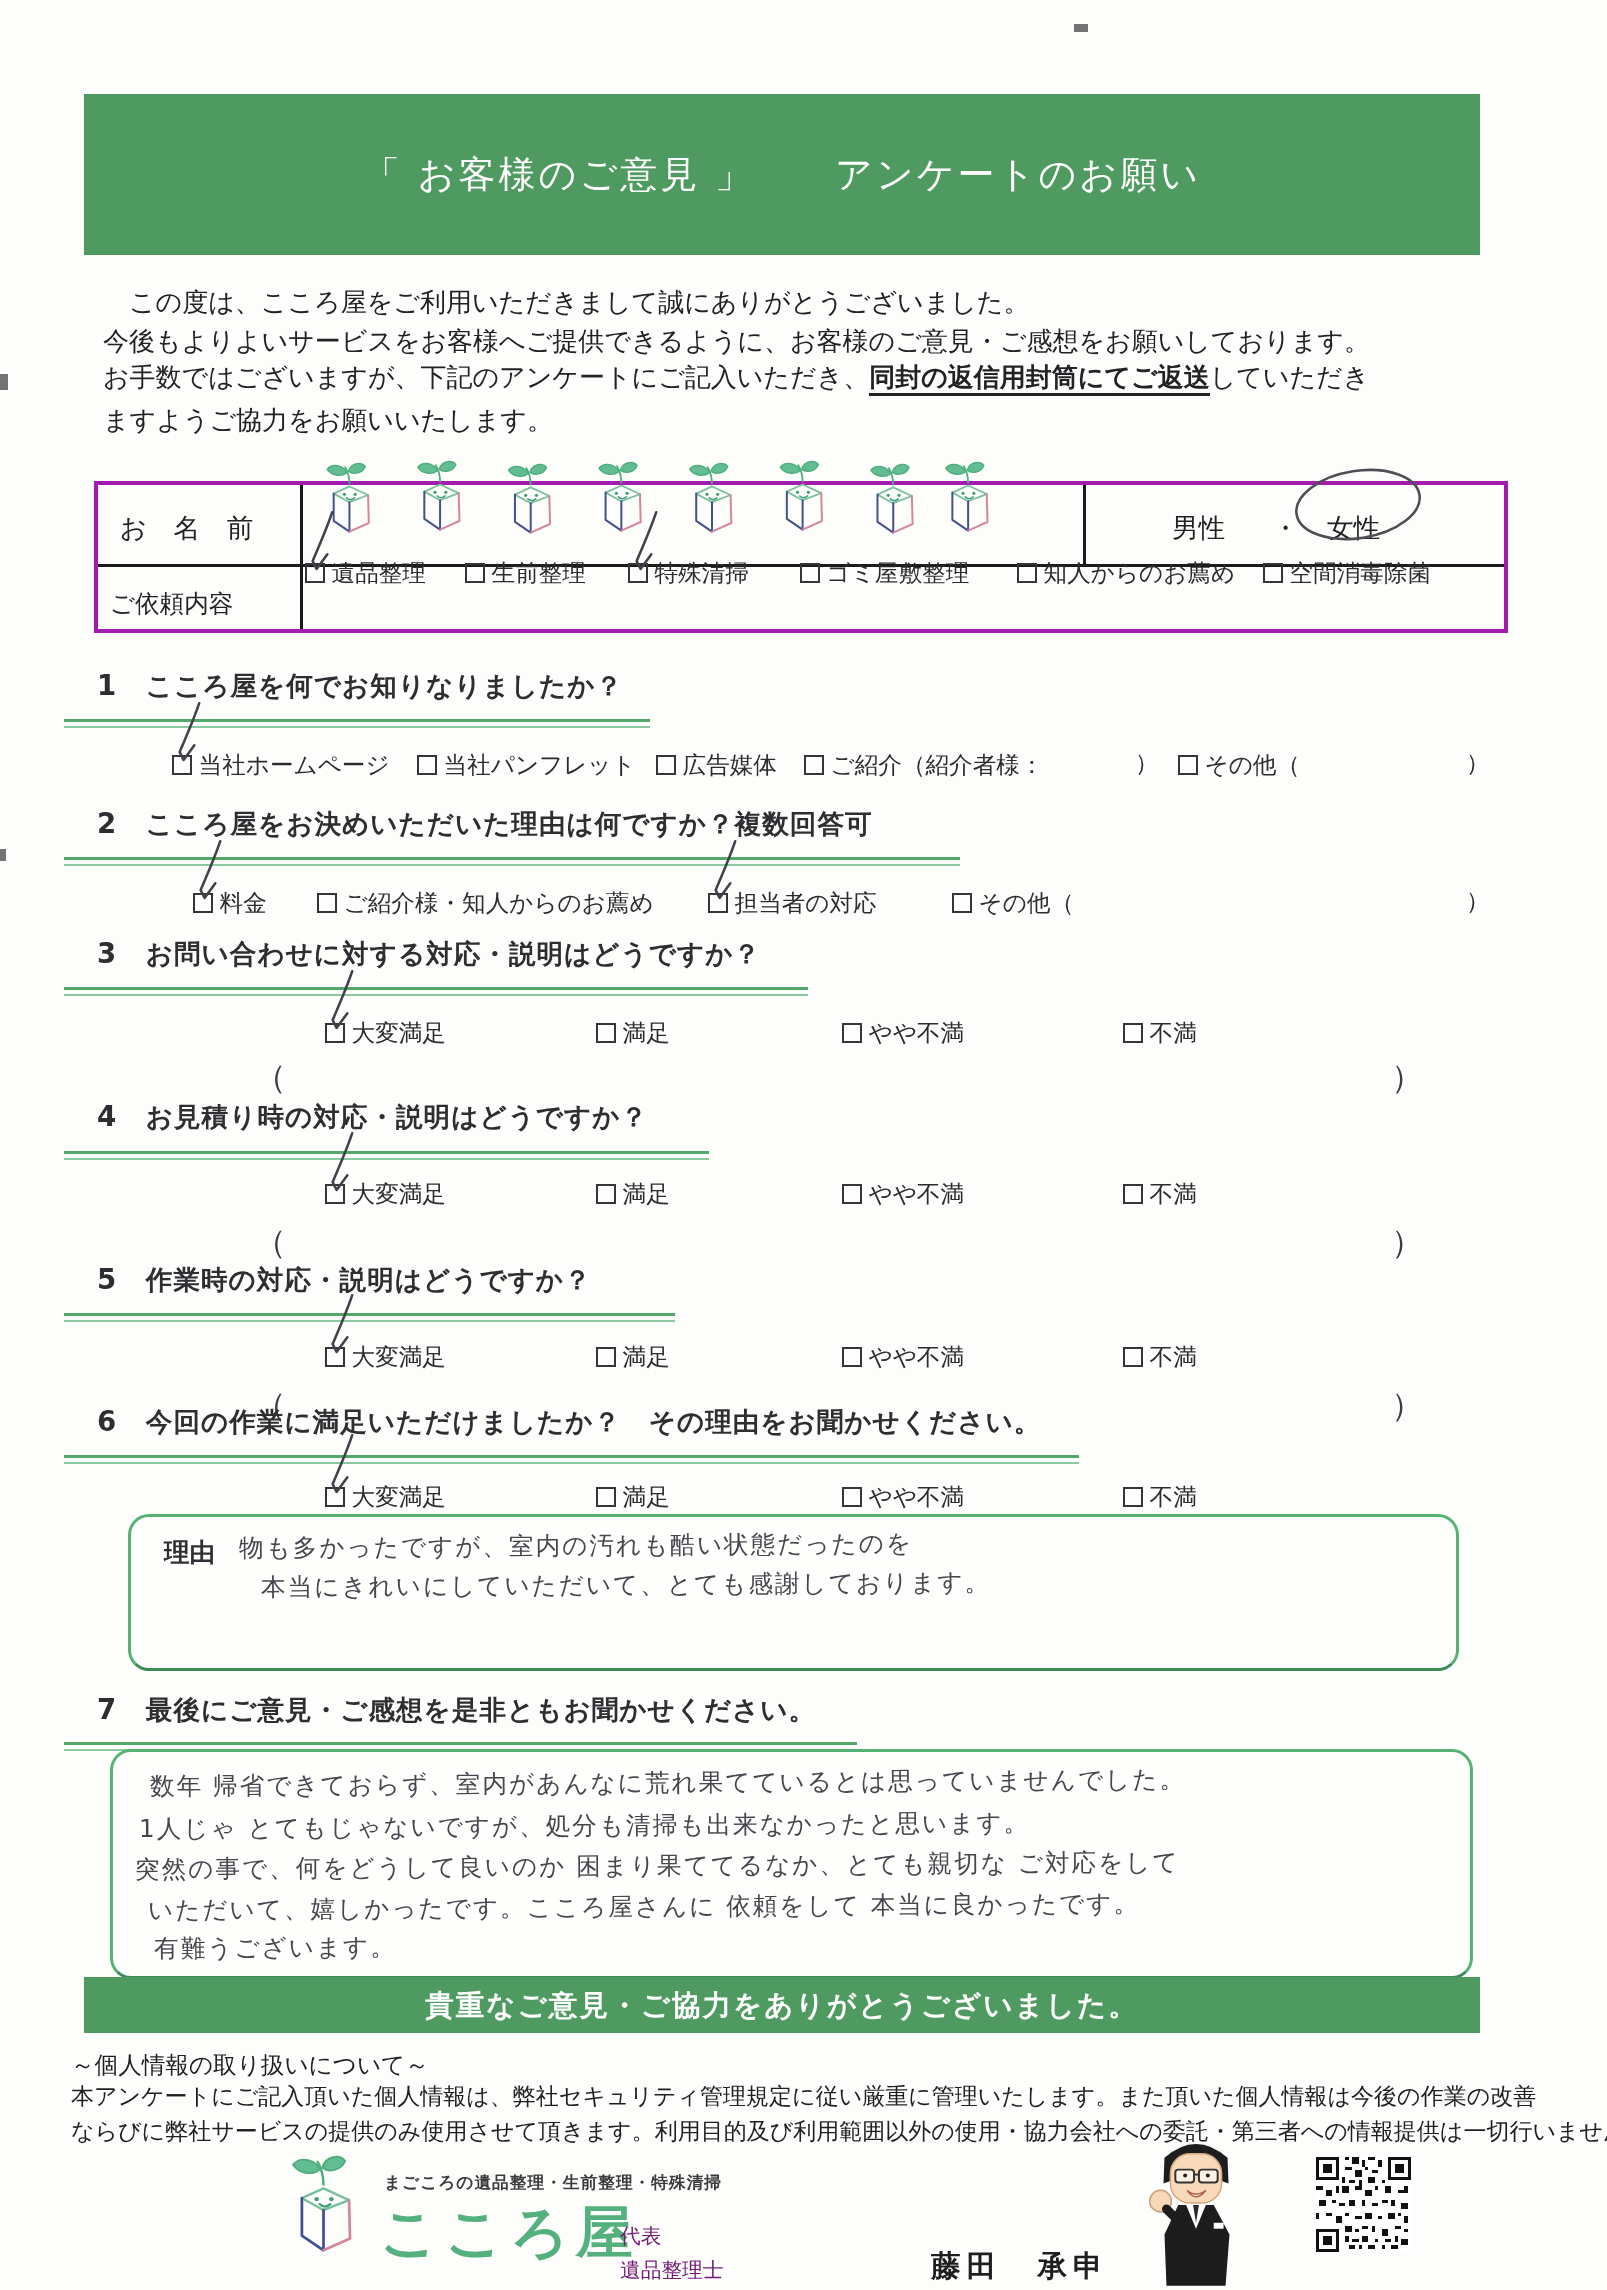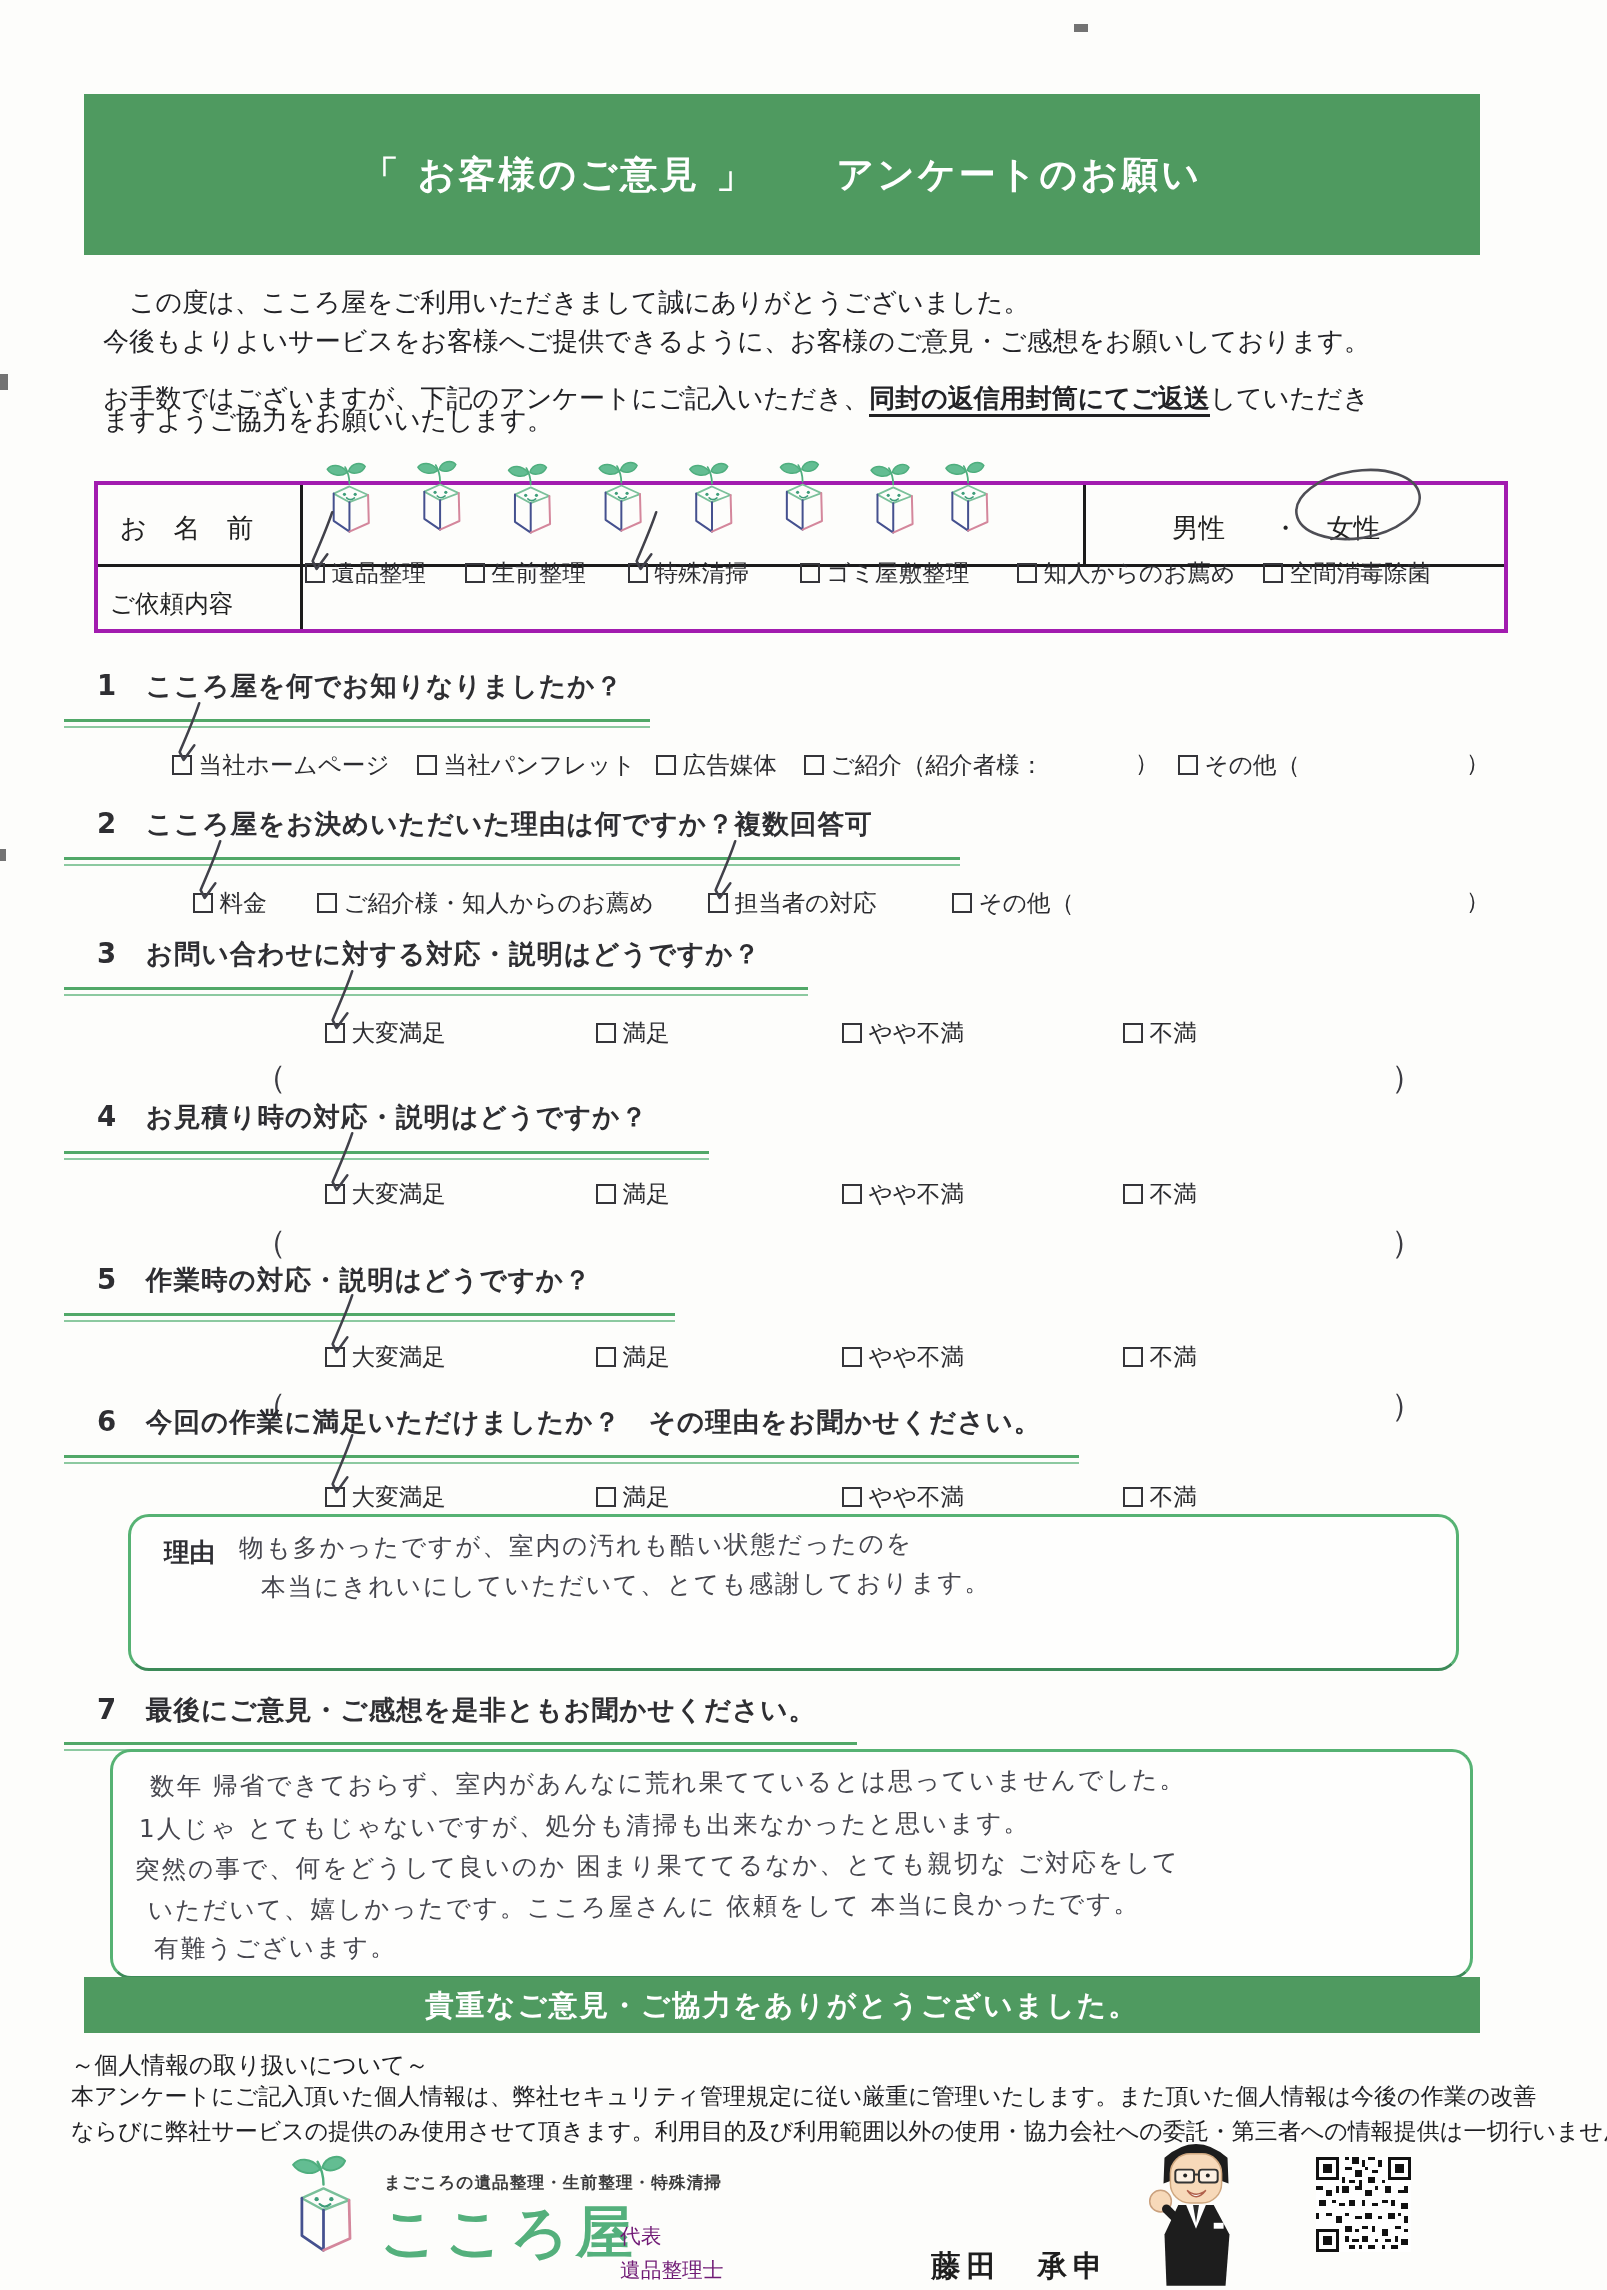--- a/index.html
+++ b/index.html
@@ -8,21 +8,21 @@
     background:#fdfdfb;
     font-family:"DejaVu Sans","Liberation Sans",sans-serif;
     color:#26262a;
   }
   .abs{position:absolute;}
   
   .banner{
     background:#4f9a60;display:flex;align-items:center;justify-content:center;
   }
   .banner-title{
-    color:#ffffff;font-size:37px;font-weight:bold;letter-spacing:3px;white-space:nowrap;
+    color:#ffffff;font-size:37px;font-weight:normal;letter-spacing:3px;white-space:nowrap;
   }
   .banner2-title{
     color:#ffffff;font-size:28.6px;font-weight:bold;letter-spacing:2px;white-space:nowrap;
   }
   
   .intro-line{font-size:26px;line-height:1.1;white-space:nowrap;color:#222226;}
   .em-return{font-weight:bold;border-bottom:3px solid #222;padding-bottom:1px;}
   
   .tbl{border:4px solid #a21caf;margin-top:22px;}
   .tline{background:#1b1b1b;}
@@ -79,21 +79,21 @@
   <div class="abs artifact" style="left:0;top:374px;width:7.9px;height:15.8px"></div>
   <div class="abs artifact" style="left:0;top:849px;width:5.9px;height:11.8px"></div>
   <div class="abs artifact" style="left:1074px;top:23.6px;width:13.8px;height:8.9px"></div>
 
   <div class="abs banner" style="left:84px;top:94px;width:1396px;height:161px">
     <div class="banner-title">「 お客様のご意見 」　　アンケートのお願い</div>
   </div>
 
   <div class="abs intro-line" style="left:103px;top:288px">　この度は、こころ屋をご利用いただきまして誠にありがとうございました。</div>
   <div class="abs intro-line" style="left:103px;top:327px">今後もよりよいサービスをお客様へご提供できるように、お客様のご意見・ご感想をお願いしております。</div>
-  <div class="abs intro-line" style="left:103px;top:384px">
+  <div class="abs intro-line" style="left:103px;top:363px">
     <span>お手数ではございますが、下記のアンケートにご記入いただき、</span><span class="em-return">同封の返信用封筒にてご返送</span><span>していただき</span>
   </div>
   <div class="abs intro-line" style="left:103px;top:406px">ますようご協力をお願いいたします。</div>
 
   <div class="abs tbl" style="left:94px;top:459px;width:1406px;height:144px">
     <div class="abs tline" style="left:202px;top:0;width:2.5px;height:100%"></div>
     <div class="abs tline" style="left:0;top:79px;width:100%;height:2.5px"></div>
     <div class="abs tline" style="left:985px;top:0;width:2.5px;height:79px"></div>
     <div class="abs cell-label" style="left:21.7px;top:24.6px">お　名　前</div>
     <div class="abs cell-label" style="left:11.8px;top:102px;font-size:24.6px">ご依頼内容</div>

